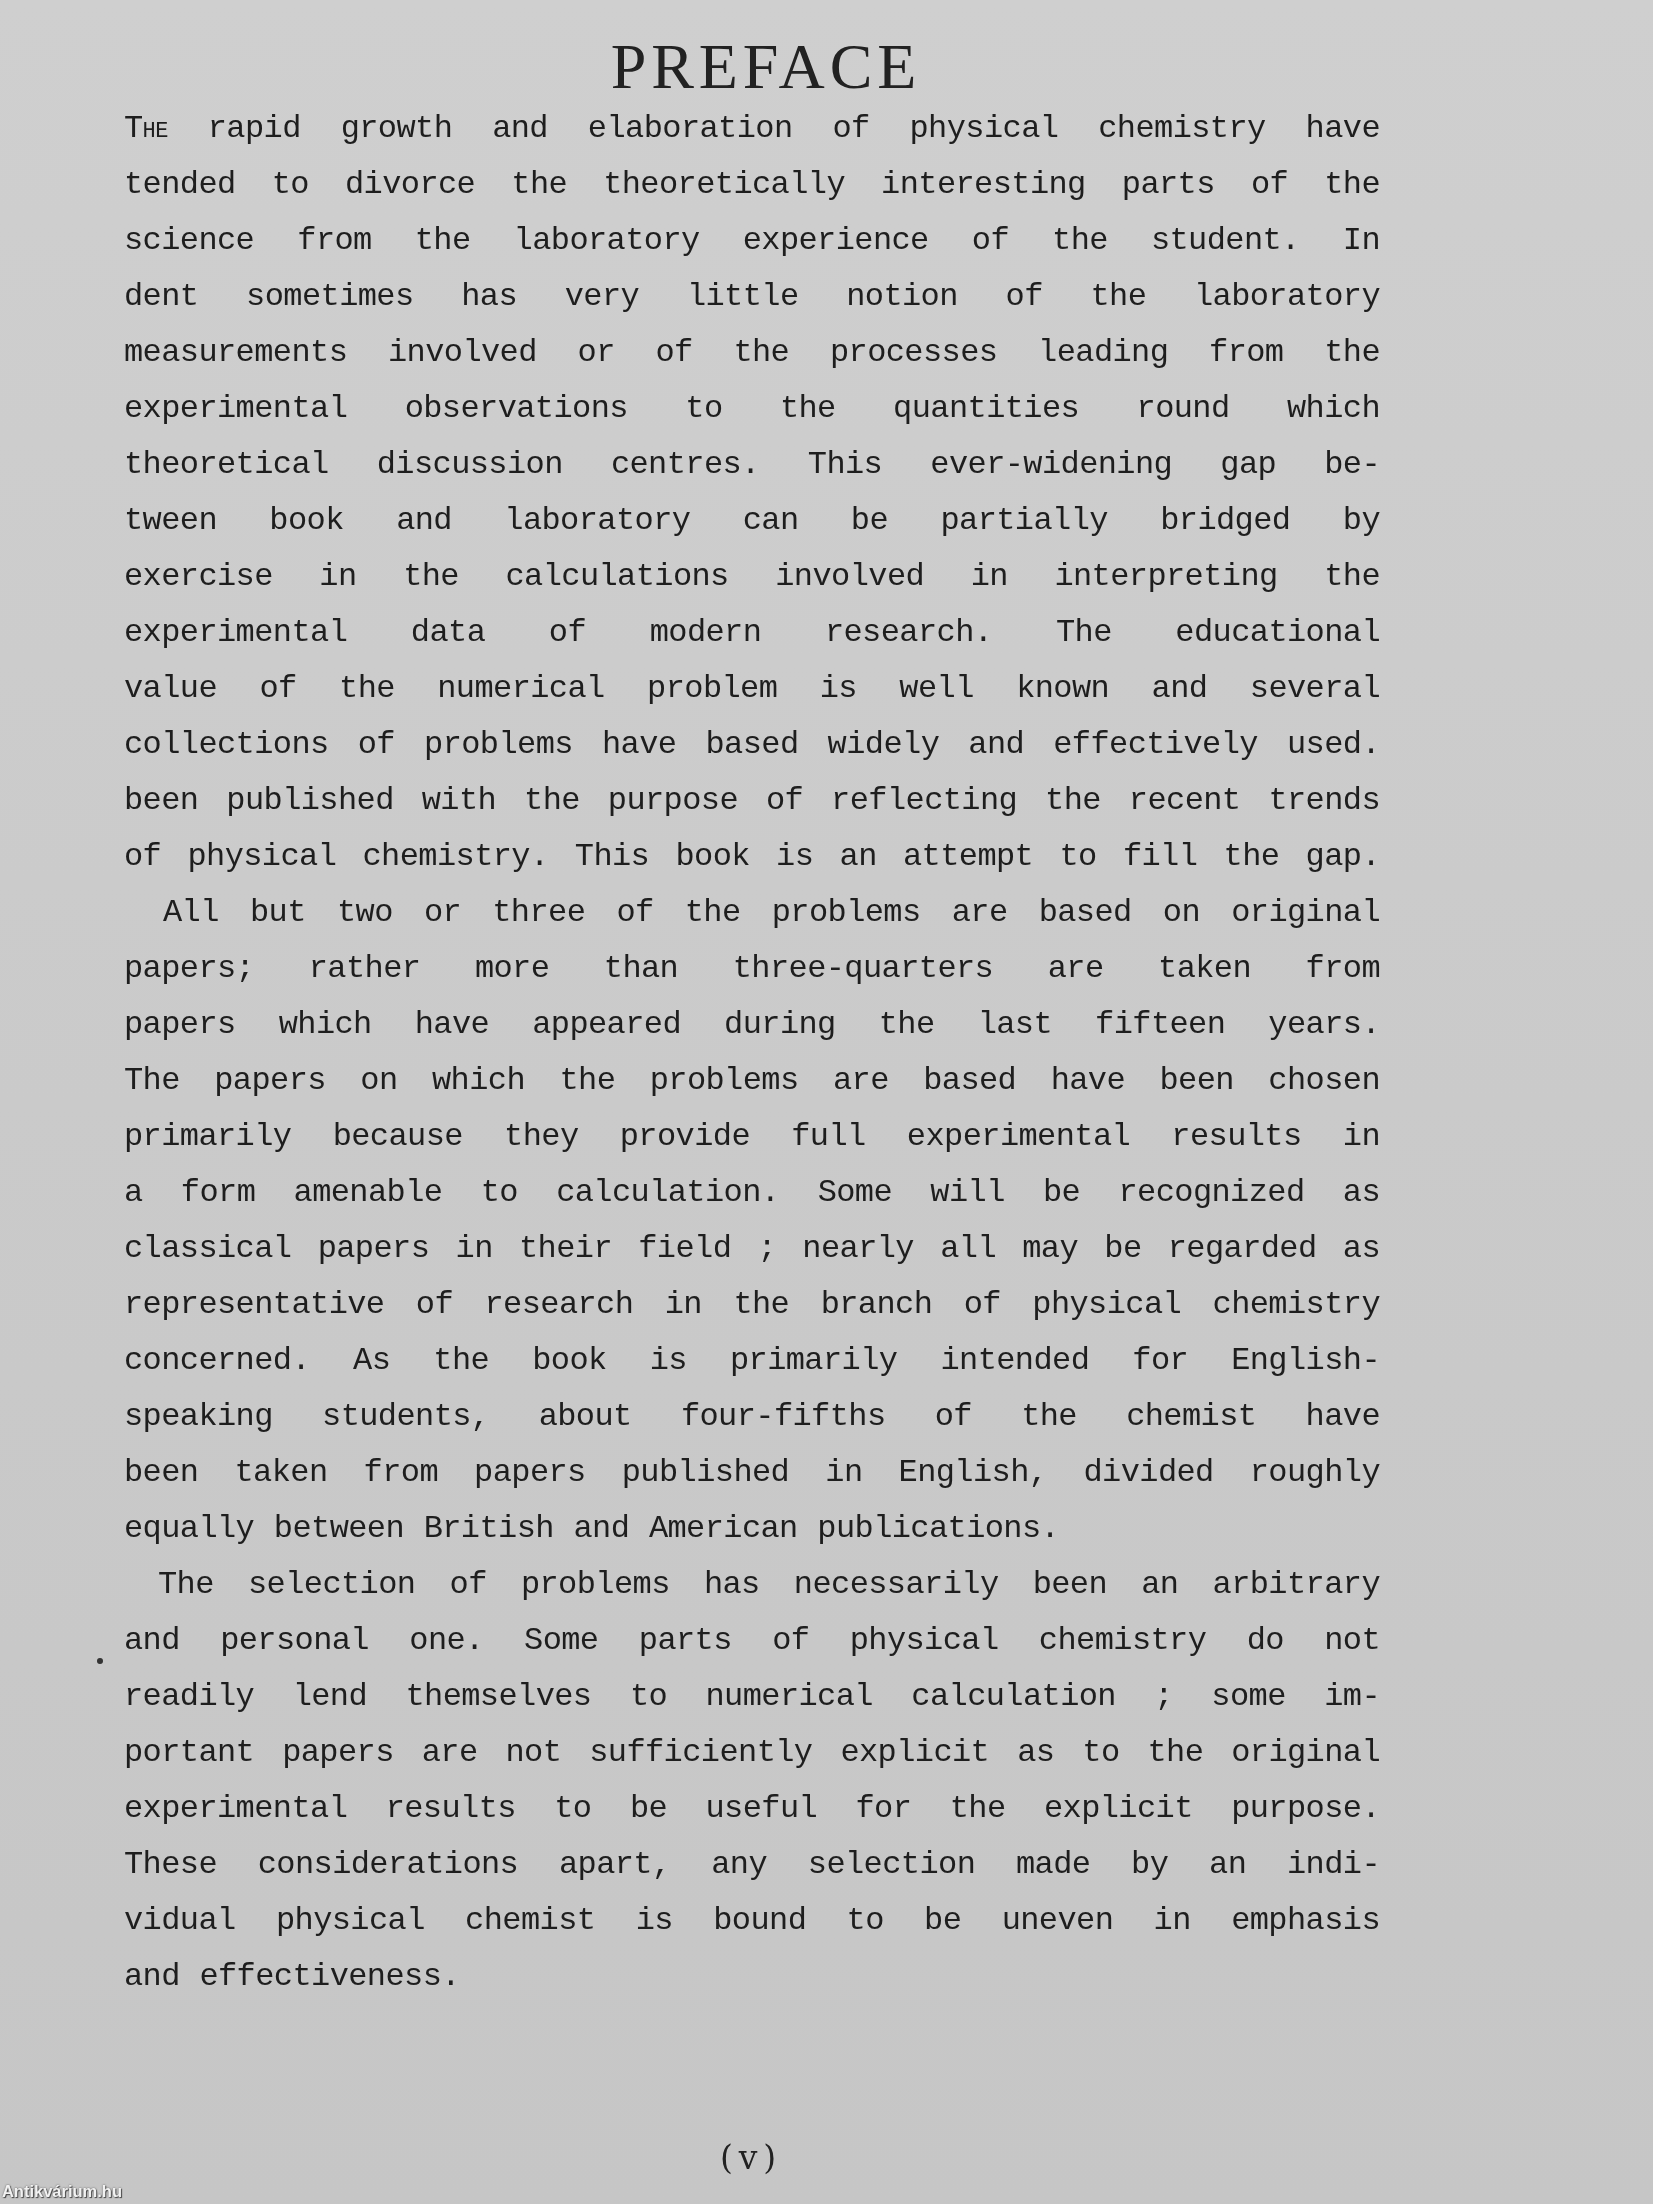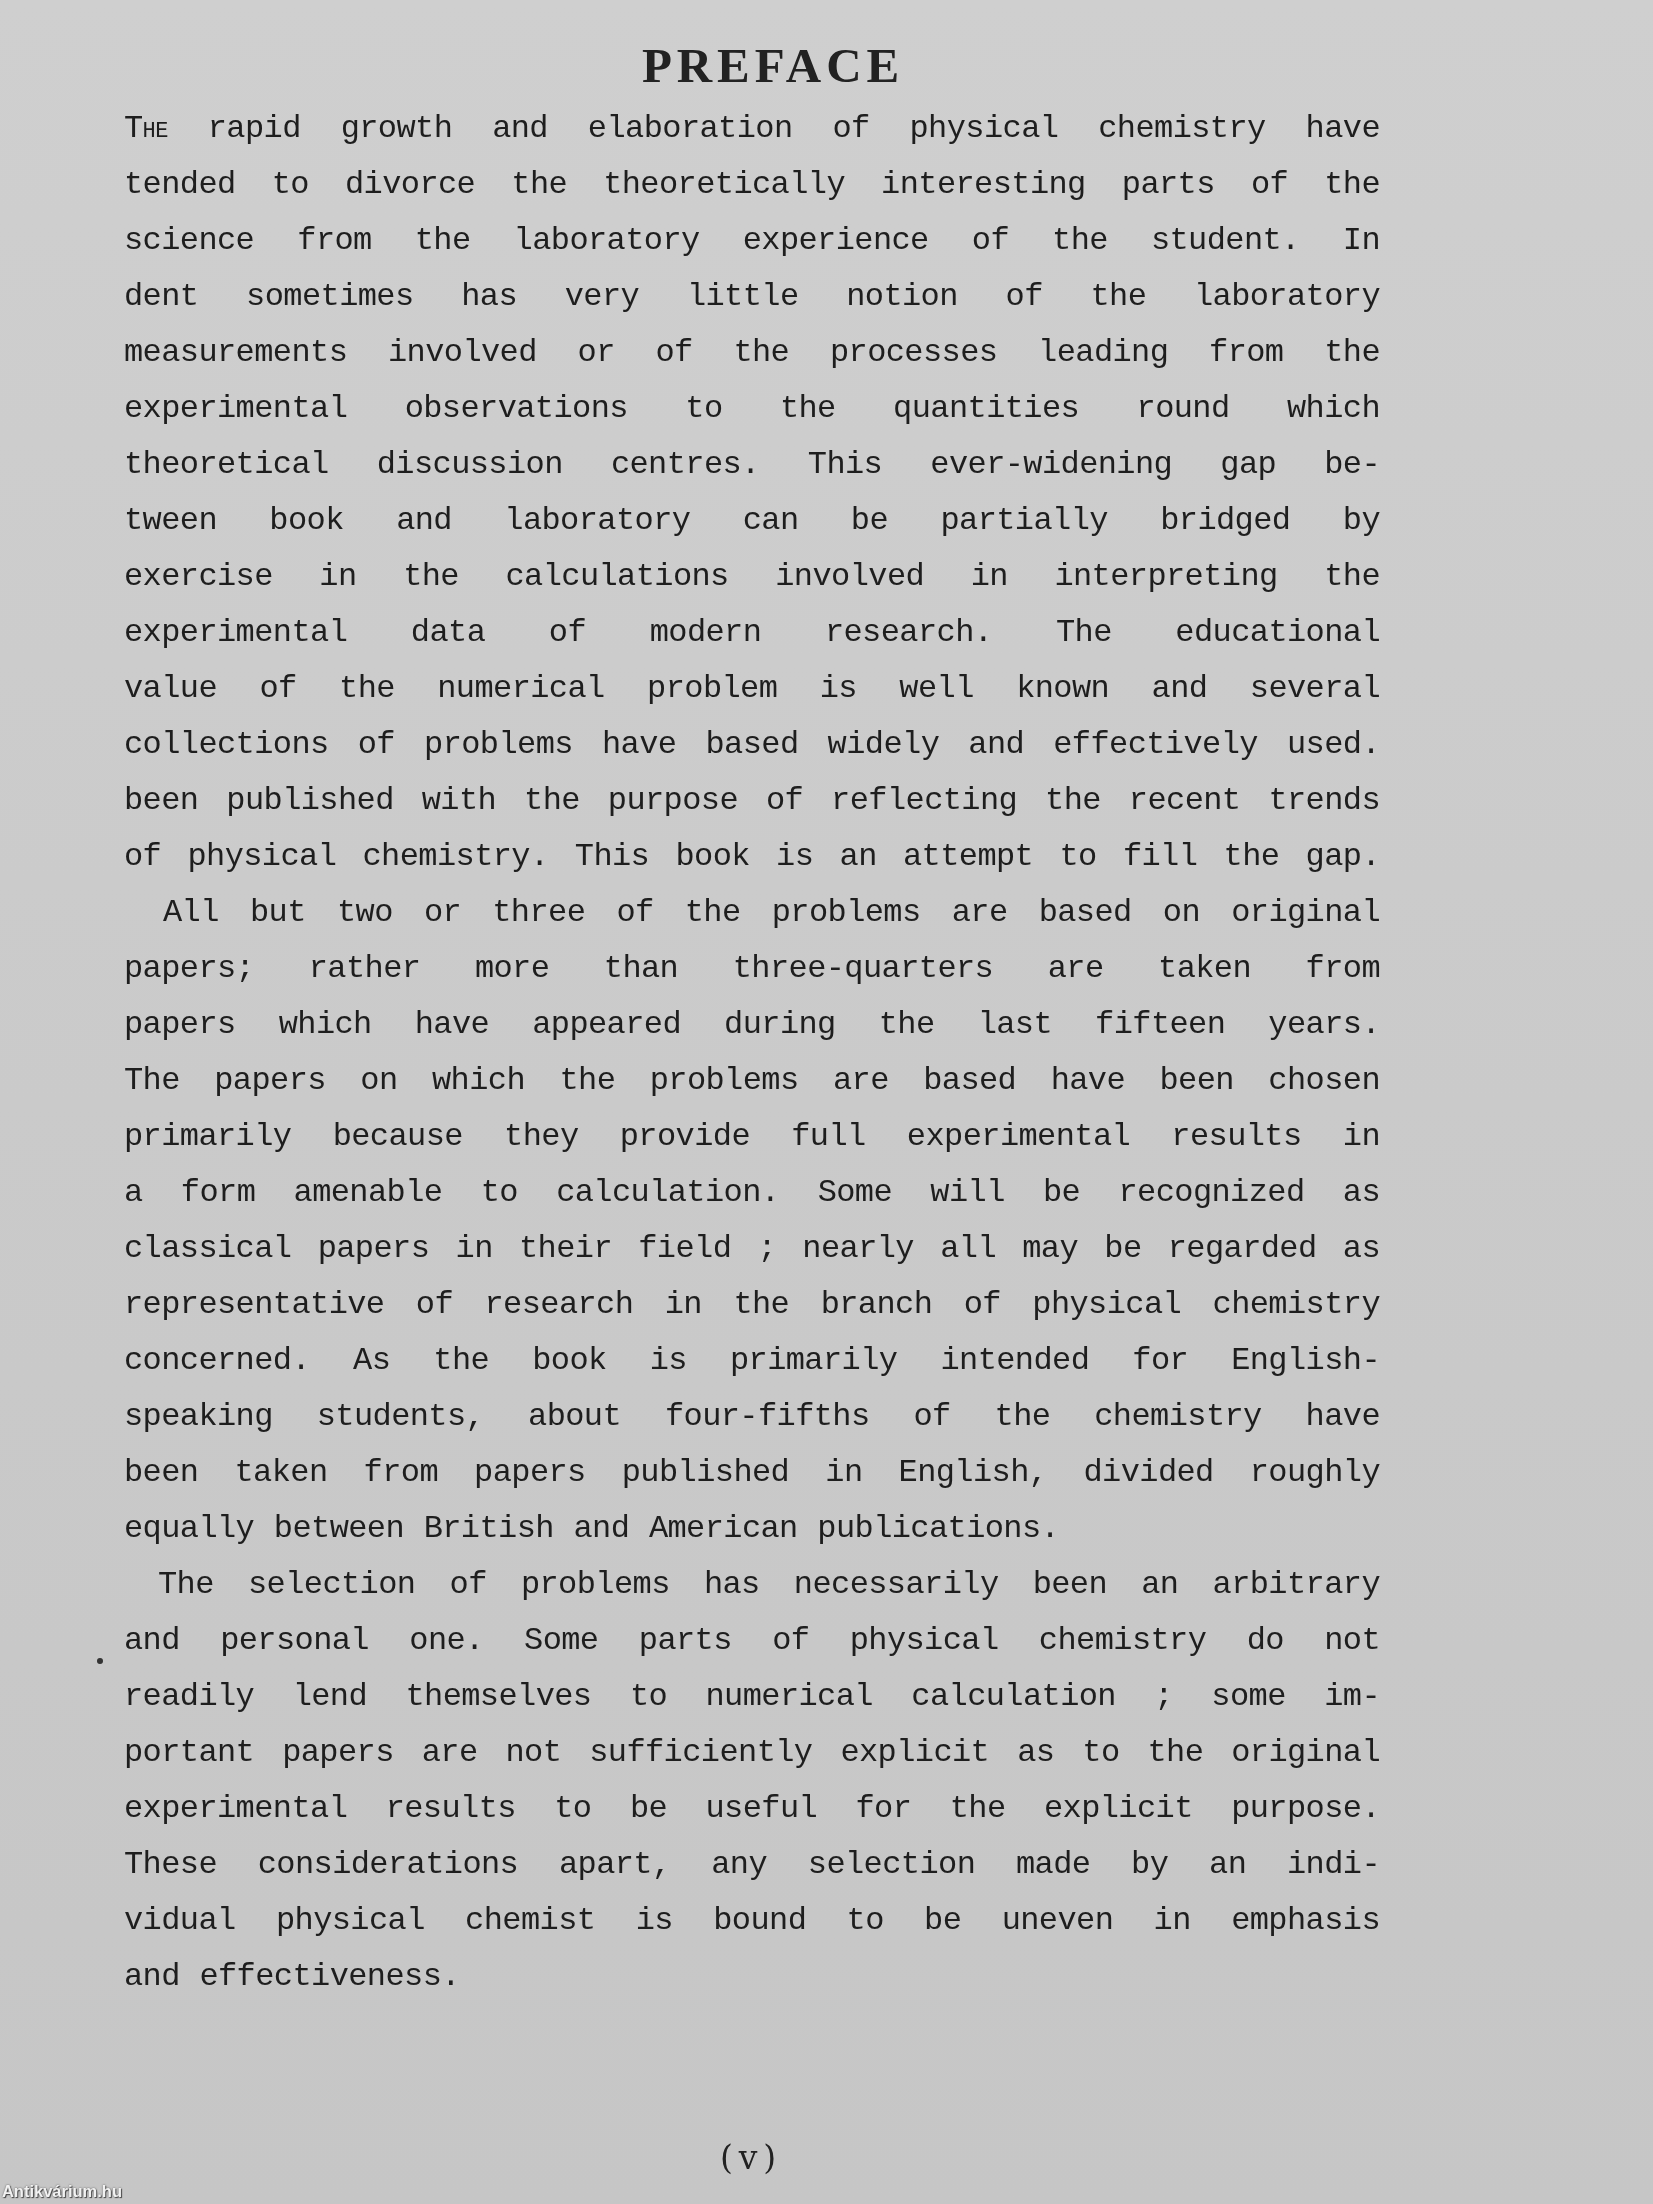--- a/index.html
+++ b/index.html
@@ -22,25 +22,25 @@
     height: 2205px;
     background: linear-gradient(180deg, #cfcfcf 0%, #cacaca 50%, #c6c6c6 100%);
   }
   .title {
     position: absolute;
     top: 21.3px;
     left: 0;
     width: 1514px;
     text-align: center;
     font-family: "Liberation Serif", "DejaVu Serif", serif;
-    font-weight: bold;
-    font-size: 49px;
+    font-weight: normal;
+    font-size: 64px;
     letter-spacing: 4.9px;
     color: #222;
-    margin: 16px;
+    margin: 9px;
   }
   .text-block {
     position: absolute;
     top: 101px;
     left: 124px;
     width: 1256px;
   }
   .line {
     display: block;
     height: 56px;
@@ -125,21 +125,21 @@
     <div>
       <span class="line indent">All but two or three of the problems are based on original</span>
       <span class="line">papers; rather more than three-quarters are taken from</span>
       <span class="line">papers which have appeared during the last fifteen years.</span>
       <span class="line">The papers on which the problems are based have been chosen</span>
       <span class="line">primarily because they provide full experimental results in</span>
       <span class="line">a form amenable to calculation.  Some will be recognized as</span>
       <span class="line">classical papers in their field ; nearly all may be regarded as</span>
       <span class="line">representative of research in the branch of physical chemistry</span>
       <span class="line">concerned.  As the book is primarily intended for English-</span>
-      <span class="line">speaking students, about four-fifths of the chemistry have</span>
+      <span class="line">speaking students, about four-fifths of the chemist have</span>
       <span class="line">been taken from papers published in English, divided roughly</span>
       <span class="line last">equally between British and American publications.</span>
     </div>
 
     <div>
       <span class="line indent-sm">The selection of problems has necessarily been an arbitrary</span>
       <span class="line">and personal one.  Some parts of physical chemistry do not</span>
       <span class="line">readily lend themselves to numerical calculation ; some im-</span>
       <span class="line">portant papers are not sufficiently explicit as to the original</span>
       <span class="line">experimental results to be useful for the explicit purpose.</span>

